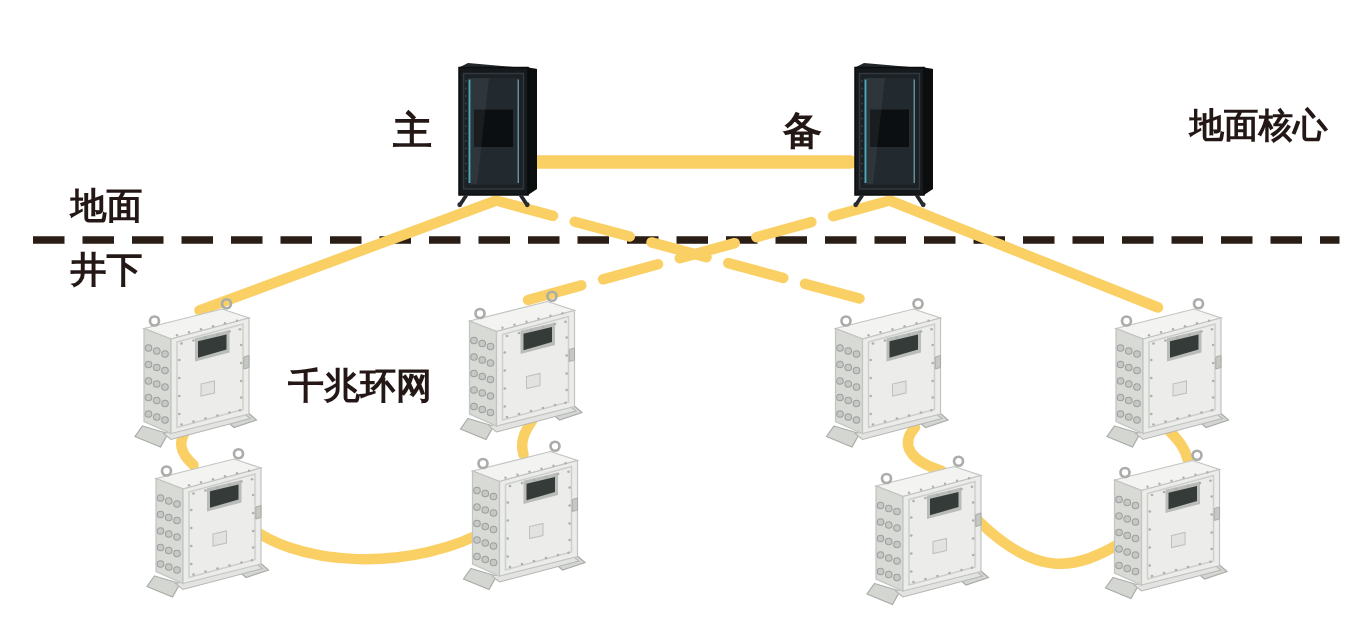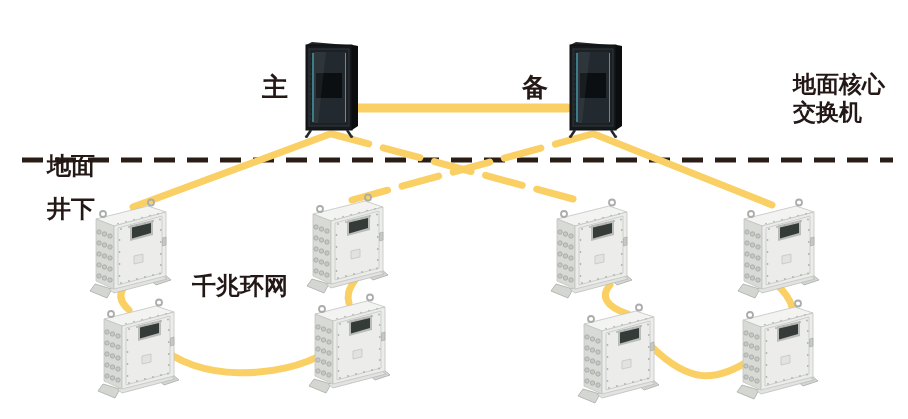--- a/index.html
+++ b/index.html
@@ -5,21 +5,21 @@
   html,body{margin:0;padding:0;background:#fff;}
   .canvas{
     position:relative;width:908px;height:419px;background:#ffffff;overflow:hidden;
     font-family:"DejaVu Sans","Liberation Sans",sans-serif;
   }
   .lbl{
     position:absolute;color:#231815;font-weight:bold;white-space:nowrap;
     font-family:"DejaVu Sans","Liberation Sans",sans-serif;
   }
   .lbl-big{font-size:26px;}
-  .lbl-mid{font-size:24px;margin-top:29px;}
+  .lbl-mid{font-size:24px;}
   .core-lbl{font-size:23px;line-height:28px;}
   svg{position:absolute;left:0;top:0;}
 </style>
 </head>
 <body>
 
 <div class="canvas">
 
   <svg width="908" height="419" viewBox="0 0 908 419">
     <defs>
@@ -154,18 +154,17 @@
     <use href="#switchbox" x="551" y="199" width="80" height="88"></use>
     <use href="#switchbox" x="738" y="199" width="80" height="89"></use>
     <use href="#switchbox" x="578" y="304" width="83" height="93"></use>
     <use href="#switchbox" x="737" y="300" width="82" height="91"></use>
   </svg>
 
   <div class="lbl lbl-big" style="left:262px;top:70px;">主</div>
   <div class="lbl lbl-big" style="left:522px;top:70px;">备</div>
   <div class="lbl core-lbl" style="left:793px;top:70px;">
     <div>地面核心</div>
-    <div>交换机</div>
   </div>
   <div class="lbl lbl-mid" style="left:47px;top:121px;">地面</div>
   <div class="lbl lbl-mid" style="left:47px;top:164px;">井下</div>
   <div class="lbl lbl-mid" style="left:192px;top:241px;">千兆环网</div>
 </div>
 
 </body></html>

